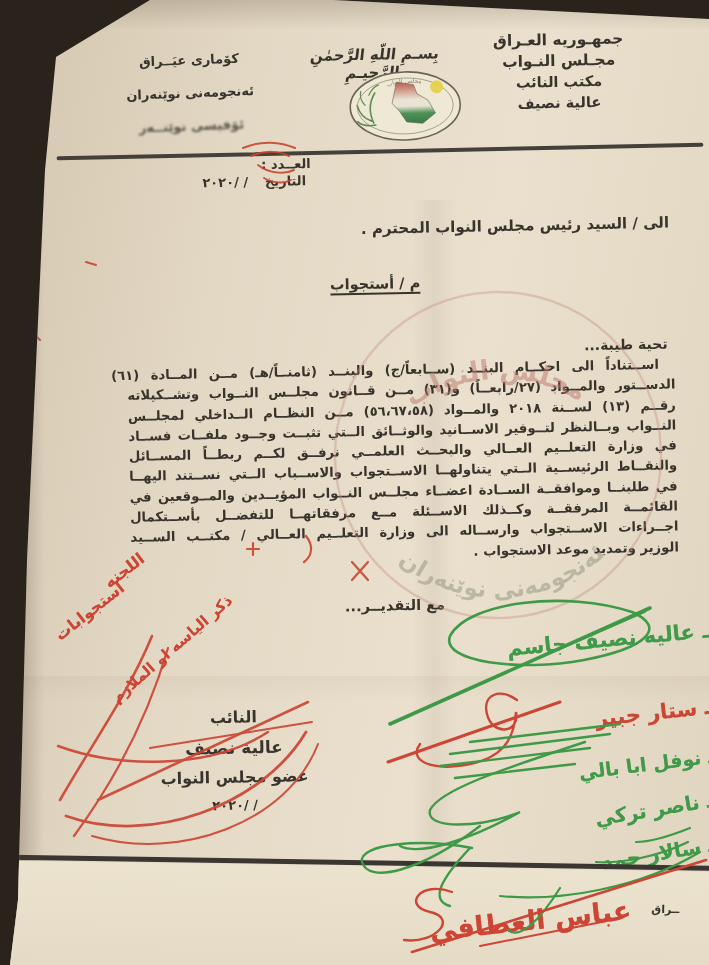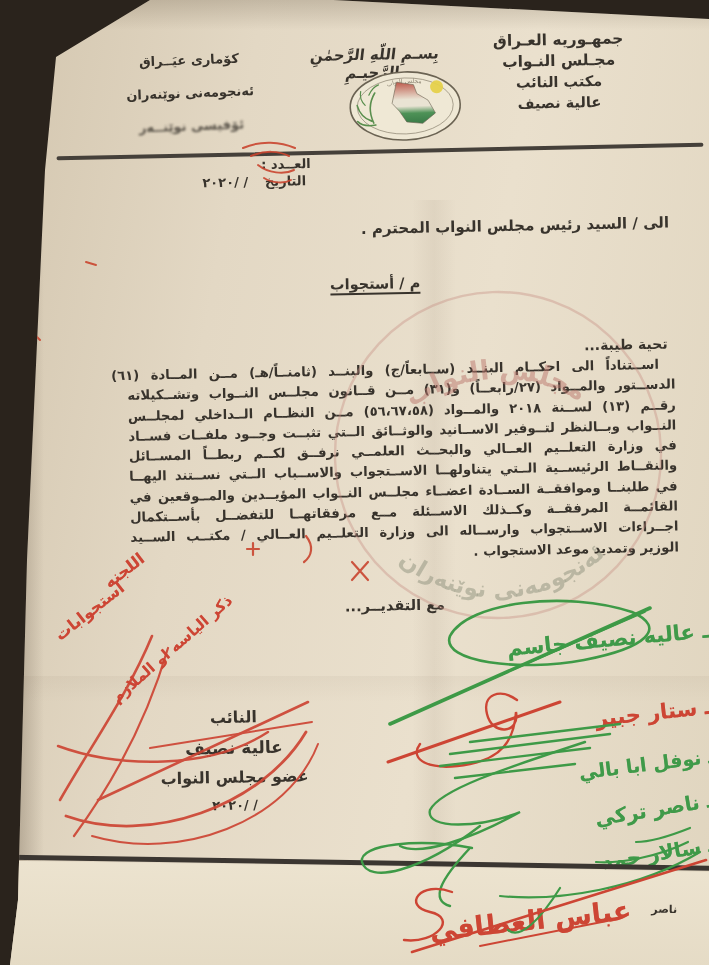--- a/index.html
+++ b/index.html
@@ -94,21 +94,21 @@
       <div class="hw ink-green" style="right:-14px;top:846px;font-size:20px;transform:rotate(-8deg);">٥ ـ سالار حمد</div>
 
       <div class="hw ink-red" style="left:96px;top:556px;font-size:16px;transform:rotate(-36deg);">اللجنه</div>
       <div class="hw ink-red" style="left:42px;top:596px;font-size:16px;transform:rotate(-37deg);">استجوابات</div>
       <div class="hw ink-red" style="left:88px;top:636px;font-size:15px;transform:rotate(-40deg);">ذكر الياسه او الملازم</div>
     </div>
 
     <div class="rot-bottom">
       <div class="shade" style="left:-10px;top:866px;width:730px;height:110px;background:linear-gradient(#ece3cf,#e4dac4);"></div>
       <div class="rule" style="left:-6px;top:860px;width:722px;height:5px;background:#3b3631;"></div>
-      <div class="blk" style="left:652px;top:898px;font-size:11px;">ناصر</div>
+      <div class="blk" style="left:652px;top:898px;font-size:11px;">ــراق</div>
       <div class="hw ink-red" style="left:430px;top:902px;font-size:27px;transform:rotate(-7deg);letter-spacing:2px;">عباس العطافي</div>
     </div>
 
     <svg width="709" height="965" viewBox="0 0 709 965">
       <defs>
         <linearGradient id="iraqMap" x1="0" y1="0" x2="0" y2="1">
           <stop offset="0" stop-color="#bd5a4c"></stop>
           <stop offset="0.42" stop-color="#e9e3d3"></stop>
           <stop offset="0.58" stop-color="#e9e3d3"></stop>
           <stop offset="0.75" stop-color="#4e9257"></stop>

